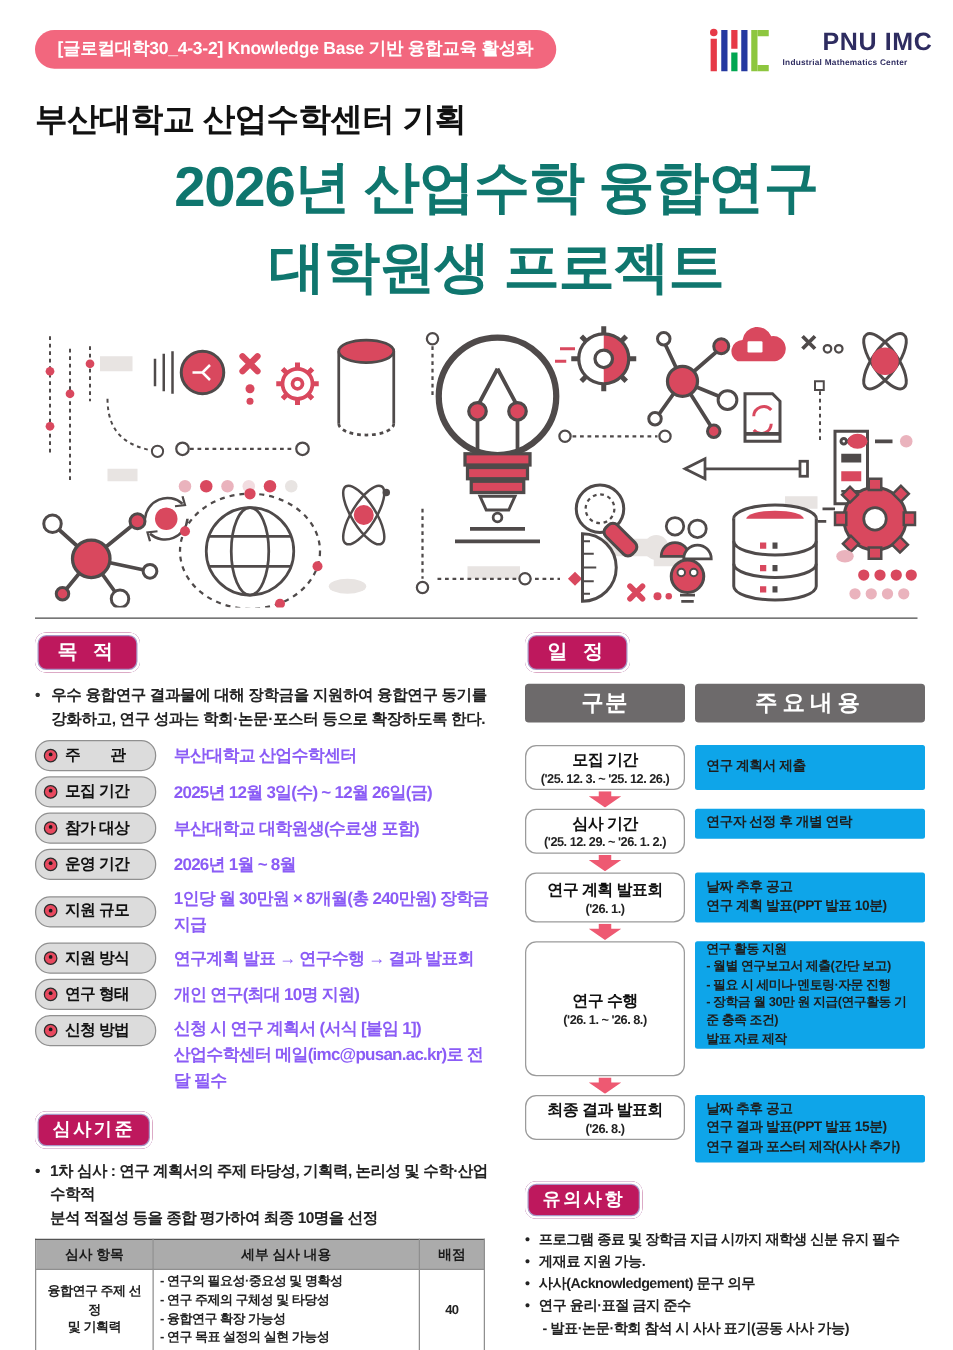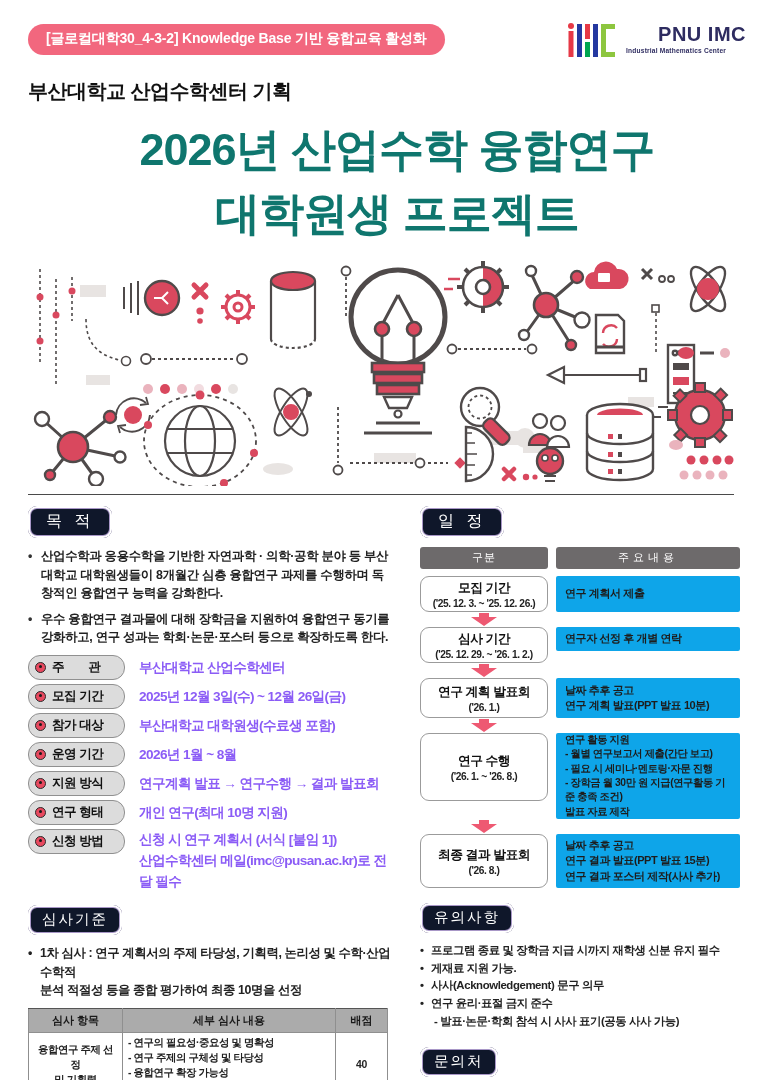--- a/index.html
+++ b/index.html
@@ -14,32 +14,32 @@
   
   .top-banner {
     left:28px; top:24px; background:#f2677e; color:#fff;
     font-size:14px; font-weight:700; padding:6px 18px 7px;
     border-radius:16px; letter-spacing:-0.2px;
   }
   .logo { right:16px; top:18px; display:flex; align-items:flex-start; gap:6px; }
   .logo-text-wrap { display:flex; flex-direction:column; margin-top:6px; }
   .logo-text { color:#2e2c60; font-weight:800; font-size:20px; letter-spacing:0.5px; line-height:1;margin-left:32px; }
   .logo-sub { color:#2e2c60; font-size:6.6px; font-weight:700; margin-top:3px; letter-spacing:0.2px; }
-  .subtitle { left:28px; top:78px; font-size:20px; font-weight:800; color:#111; letter-spacing:-0.5px; }
+  .subtitle { left:28px; top:78px; font-size:26px; font-weight:800; color:#111; letter-spacing:-0.5px; }
   .main-title {
     left:16px; top:118px; width:762px; text-align:center;
     color:#0f766e; font-weight:800; font-size:45px; line-height:1.42; letter-spacing:-1px;
   }
 
   .illu { left:28px; top:256px; width:706px; height:230px; }
   .divider { left:28px; top:494px; width:706px; height:0; border-top:1.6px solid #4a4a4a; }
 
   
   .sec-pill {
-    display:inline-block; background:#0f172a; color:#fff; font-weight:400;
+    display:inline-block; background:#be185d; color:#fff; font-weight:700;
     font-size:16px; letter-spacing:4px; padding:5px 18px 6px; border-radius:9px;
     box-shadow: inset 0 0 0 2px #ffffff, inset 0 0 0 3px #a897c7;
   }
   .sec-pill.small { font-size:14.5px; letter-spacing:2px; padding:5px 14px 6px; }
 
   
   .left-col { left:28px; top:506px; width:366px; }
   .p-bullets { margin-top:9px; }
   .p-bullet {
     position:relative; padding-left:13px; font-size:12.4px; font-weight:600;
@@ -80,22 +80,22 @@
     background:#ababab; color:#1a1a1a; font-size:11px; font-weight:800;
     padding:4px 2px; border-top:1.6px solid #555;
   }
   table.crit td { font-size:10.4px; font-weight:600; color:#222; padding:3px 5px; line-height:1.42; letter-spacing:-0.4px; }
   td.c-item { text-align:center; font-weight:700; width:94px; }
   td.c-score { text-align:center; font-weight:700; font-size:12px; width:52px; }
 
   
   .right-col { left:420px; top:506px; width:320px; }
   .sch-grid { display:grid; grid-template-columns:128px 184px; column-gap:8px; margin-top:9px; }
-  .sch-h { background:#6d6a6b; color:#fff; font-weight:400; font-size:11px; text-align:center;
-    padding:3px 0 4px; border-radius:3px; margin-bottom:7px; letter-spacing:1px; }
+  .sch-h { background:#6d6a6b; color:#fff; font-weight:700; font-size:18px; text-align:center;
+    padding:3px 0 4px; border-radius:3px; margin-bottom:18px; letter-spacing:1px; }
   .sch-h.wide { letter-spacing:4px; }
   .sch-box {
     border:1px solid #9b9b9b; border-radius:9px; background:#fff;
     display:flex; flex-direction:column; justify-content:center; align-items:center;
     text-align:center; padding:3px 2px;
   }
   .sch-box-title { font-size:12.8px; font-weight:800; color:#111; letter-spacing:-0.5px; }
   .sch-box-date { font-size:10.2px; font-weight:700; color:#222; margin-top:1px; letter-spacing:-0.4px; }
   .sch-cell {
     background:#0ea5e9; border-radius:2px; display:flex; flex-direction:column; justify-content:center;
@@ -411,21 +411,20 @@
       <circle cx="695" cy="218" r="4.5" fill="#eab3bd"></circle>
   </g>
 </svg>
 
 <div class="abs divider"></div>
 
 <div class="abs left-col">
   <span class="sec-pill">목 적</span>
 
   <div class="p-bullets">
-    <div class="p-bullet">산업수학과 응용수학을 기반한 자연과학 · 의학·공학 분야 등 부산대학교 대학원생들이 8개월간 심층 융합연구 과제를 수행하며 독창적인 융합연구 능력을 강화한다.</div>
     <div class="p-bullet">우수 융합연구 결과물에 대해 장학금을 지원하여 융합연구 동기를 강화하고, 연구 성과는 학회·논문·포스터 등으로 확장하도록 한다.</div>
   </div>
 
   <div class="info-rows">
     <div class="info-row">
       <span class="info-pill">
           <span class="info-dot"></span>
           <span class="info-label">주　　관</span>
         </span>
       <span class="info-value">부산대학교 산업수학센터</span>
@@ -443,20 +442,27 @@
           <span class="info-label">참가 대상</span>
         </span>
       <span class="info-value">부산대학교 대학원생(수료생 포함)</span>
     </div>
     <div class="info-row">
       <span class="info-pill">
           <span class="info-dot"></span>
           <span class="info-label">운영 기간</span>
         </span>
       <span class="info-value">2026년 1월 ~ 8월</span>
+    </div>
+    <div class="info-row">
+      <span class="info-pill">
+          <span class="info-dot"></span>
+          <span class="info-label">지원 규모</span>
+        </span>
+      <span class="info-value">1인당 월 30만원 × 8개월(총 240만원) 장학금 지급</span>
     </div>
     <div class="info-row">
       <span class="info-pill">
           <span class="info-dot"></span>
           <span class="info-label">지원 방식</span>
         </span>
       <span class="info-value">연구계획 발표 → 연구수행 → 결과 발표회</span>
     </div>
     <div class="info-row">
       <span class="info-pill">
@@ -541,38 +547,38 @@
     <div class="sch-cell" style="height:40px">날짜 추후 공고
 연구 계획 발표(PPT 발표 10분)</div>
 
     <div class="sch-arrow">
       <svg width="26" height="13" viewBox="0 0 26 13">
           <polygon points="8,0 18,0 18,4 26,4 13,13 0,4 8,4" fill="#ee5972"></polygon>
         </svg>
     </div>
       <div></div>
 
-    <div class="sch-box" style="height:68px">
+    <div class="sch-box" style="height:108px">
       <div class="sch-box-title">연구 수행</div>
       <div class="sch-box-date">('26. 1. ~ '26. 8.)</div>
     </div>
     <div class="sch-cell" style="height:86px; font-size:10.3px">연구 활동 지원
 - 월별 연구보고서 제출(간단 보고)
 - 필요 시 세미나·멘토링·자문 진행
 - 장학금 월 30만 원 지급(연구활동 기준 충족 조건)
 발표 자료 제작</div>
 
     <div class="sch-arrow">
       <svg width="26" height="13" viewBox="0 0 26 13">
           <polygon points="8,0 18,0 18,4 26,4 13,13 0,4 8,4" fill="#ee5972"></polygon>
         </svg>
     </div>
       <div></div>
 
-    <div class="sch-box" style="height:54px">
+    <div class="sch-box" style="height:36px">
       <div class="sch-box-title">최종 결과 발표회</div>
       <div class="sch-box-date">('26. 8.)</div>
     </div>
     <div class="sch-cell" style="height:54px">날짜 추후 공고
 연구 결과 발표(PPT 발표 15분)
 연구 결과 포스터 제작(사사 추가)</div>
   </div>
 
   <div class="notes">
     <span class="sec-pill small">유의사항</span>

